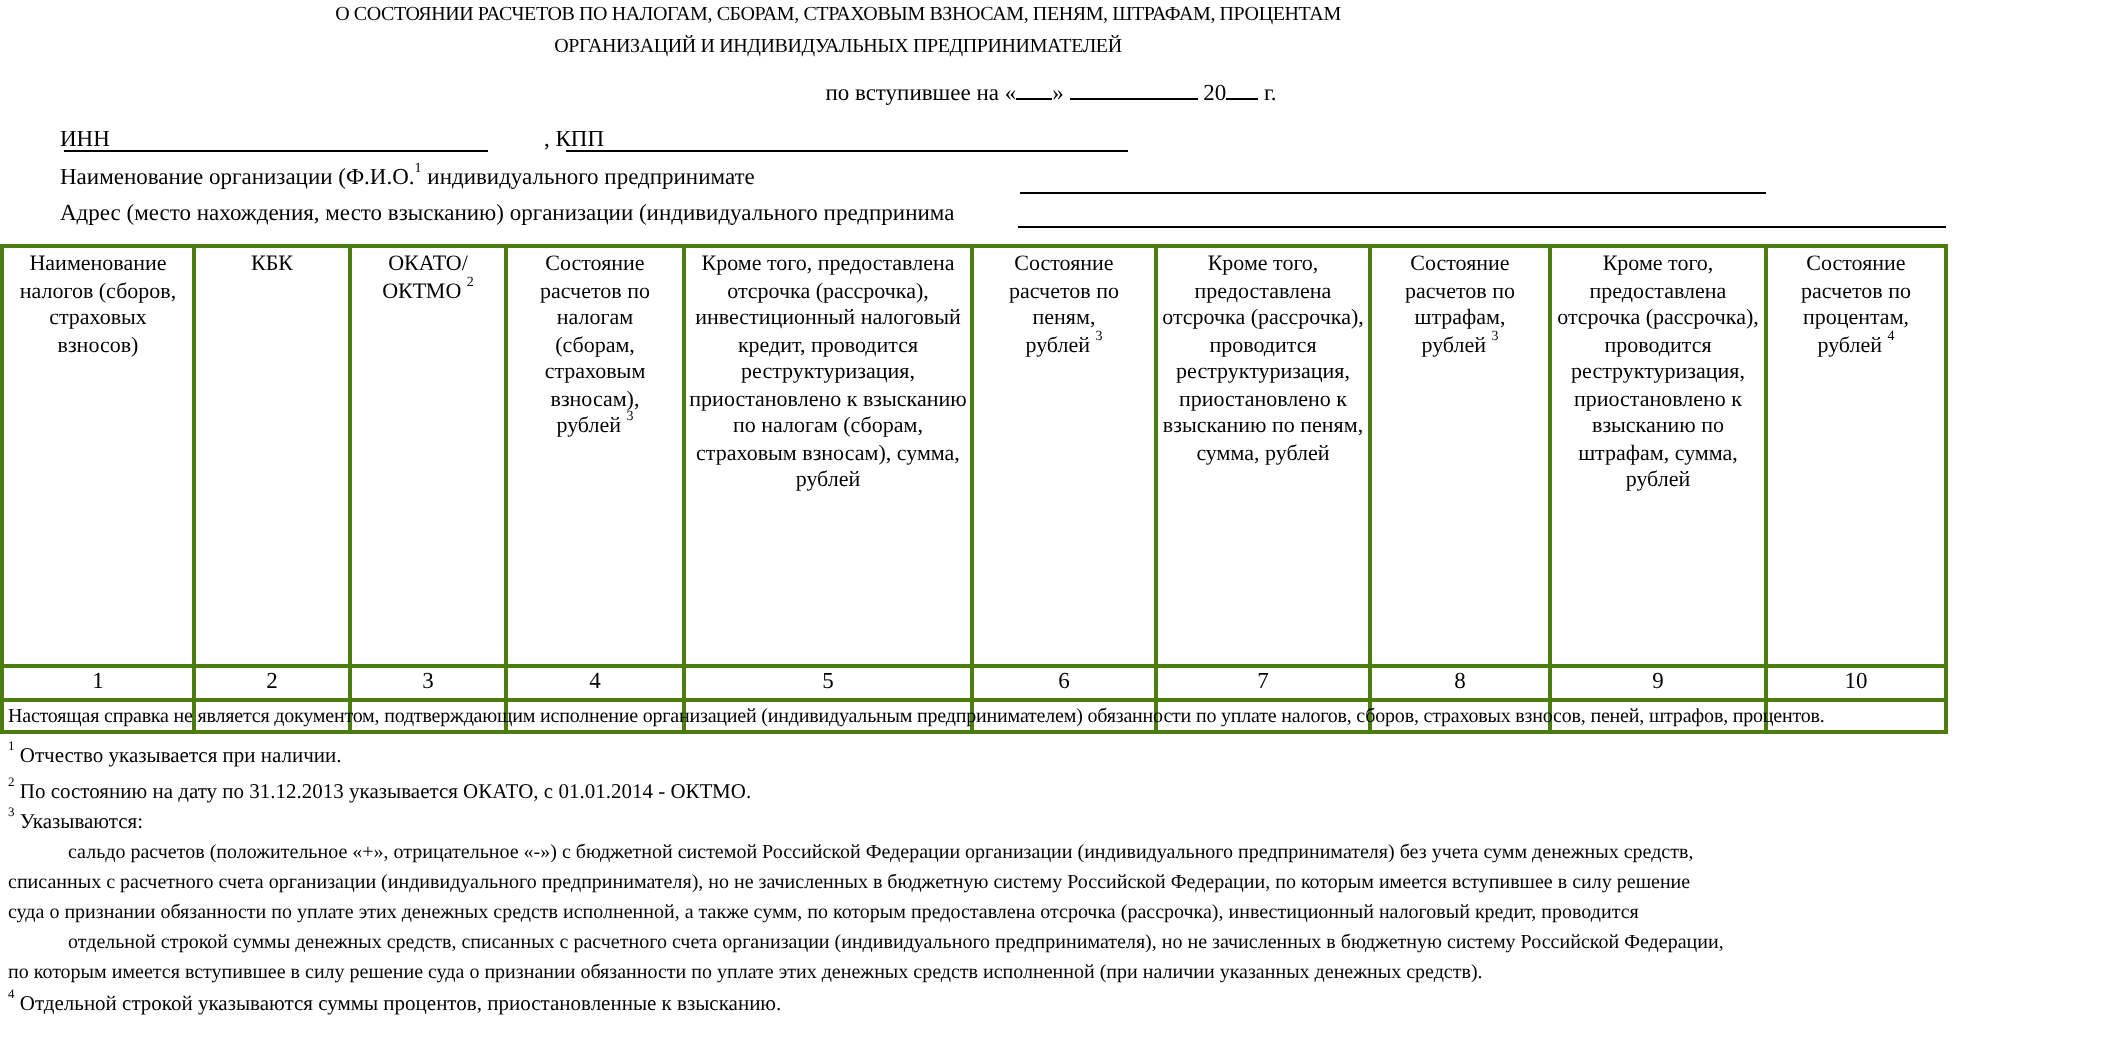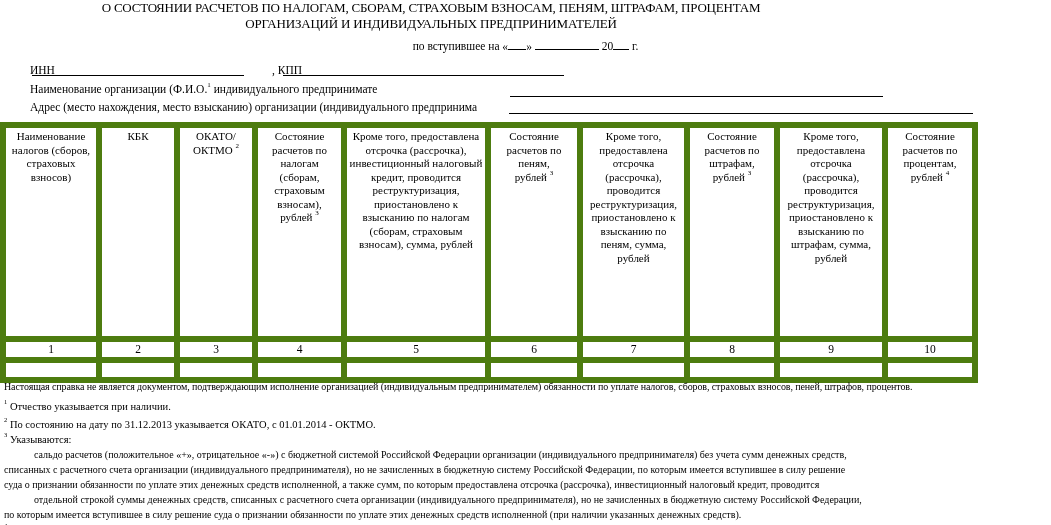--- a/index.html
+++ b/index.html
@@ -1,48 +1,48 @@
 <!DOCTYPE html>
 <html><head>
 <meta charset="utf-8">
 <style>
   html, body { margin: 0; padding: 0; background: #ffffff; }
   body {
     width: 1051px; height: 525px; overflow: hidden; position: relative;
     font-family: "Liberation Serif", serif; color: #000; font-size: 11px;
   }
   .title {
-    position: absolute; left: 12px; width: 838px; text-align: center;
-    font-size: 13px; line-height: 16px; letter-spacing: -0.2px;
+    position: absolute; left: 0; width: 838px; text-align: center;
+    font-size: 10px; line-height: 16px; letter-spacing: -0.2px;
   }
   .title.l1 { top: 0px; }
   .title.l2 { top: 16px; }
   .date-line {
     position: absolute; top: 38px; left: 0; width: 1051px; text-align: center;
     font-size: 11.5px; line-height: 14px;
   }
   .blank { display: inline-block; border-bottom: 1px solid #000; height: 11px; vertical-align: baseline; }
   .field-row { position: absolute; left: 4px; font-size: 11.5px; line-height: 14px; white-space: nowrap; margin-left: 26px; }
   .uline { position: absolute; border-bottom: 1px solid #000; height: 0; }
   sup { font-size: 7px; line-height: 0; position: relative; top: -1px; }
 
   table.grid {
     position: absolute; left: 0; top: 122px; width: 972px;
     border-collapse: collapse; table-layout: fixed;
   }
   table.grid td {
-    border: 6px solid #4d7c0f; text-align: center; vertical-align: top;
+    border: 2px solid #4d7c0f; text-align: center; vertical-align: top;
     font-size: 11px; line-height: 13.5px; padding: 2px 1px 0 1px;
   }
   table.grid tr.head td { height: 190px; }
   table.grid tr.nums td { height: 15px; vertical-align: middle; padding: 0; font-size: 11.5px; }
   table.grid tr.empty td { height: 14px; padding: 0; }
 
   .note {
-    position: absolute; left: 4px; font-size: 10.5px; line-height: 14px; white-space: nowrap; margin-top: 28px;
+    position: absolute; left: 4px; font-size: 10.5px; line-height: 14px; white-space: nowrap;
   }
   .fn { font-size: 10.5px; }
   .fn sup { font-size: 6.5px; top: -2px; }
   .indent { padding-left: 30px; }
 </style>
 </head>
 <body>
 
 <div class="title l1">О СОСТОЯНИИ РАСЧЕТОВ ПО НАЛОГАМ, СБОРАМ, СТРАХОВЫМ ВЗНОСАМ, ПЕНЯМ, ШТРАФАМ, ПРОЦЕНТАМ</div>
 <div class="title l2">ОРГАНИЗАЦИЙ И ИНДИВИДУАЛЬНЫХ ПРЕДПРИНИМАТЕЛЕЙ</div>

